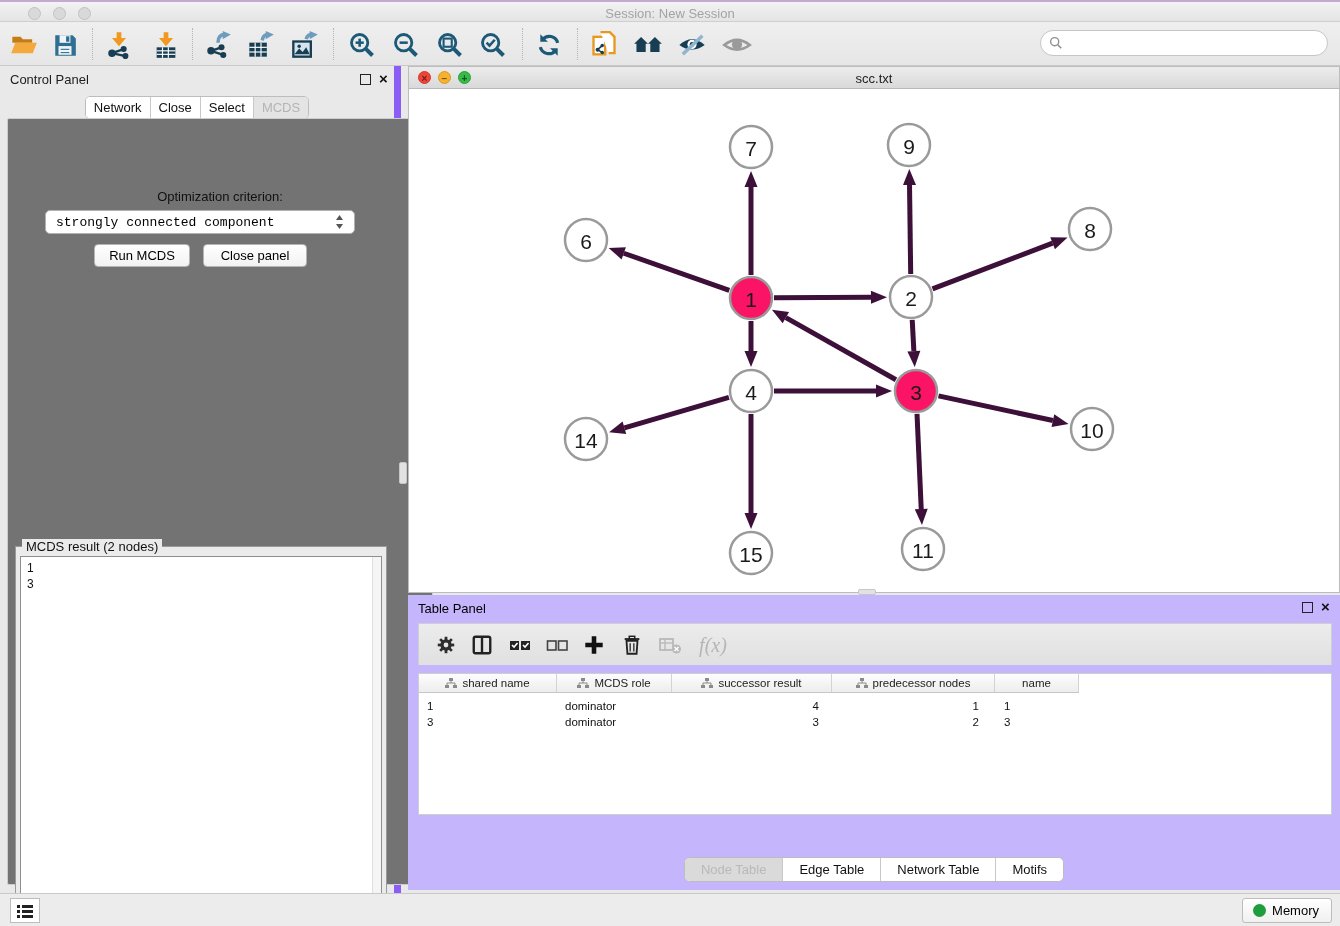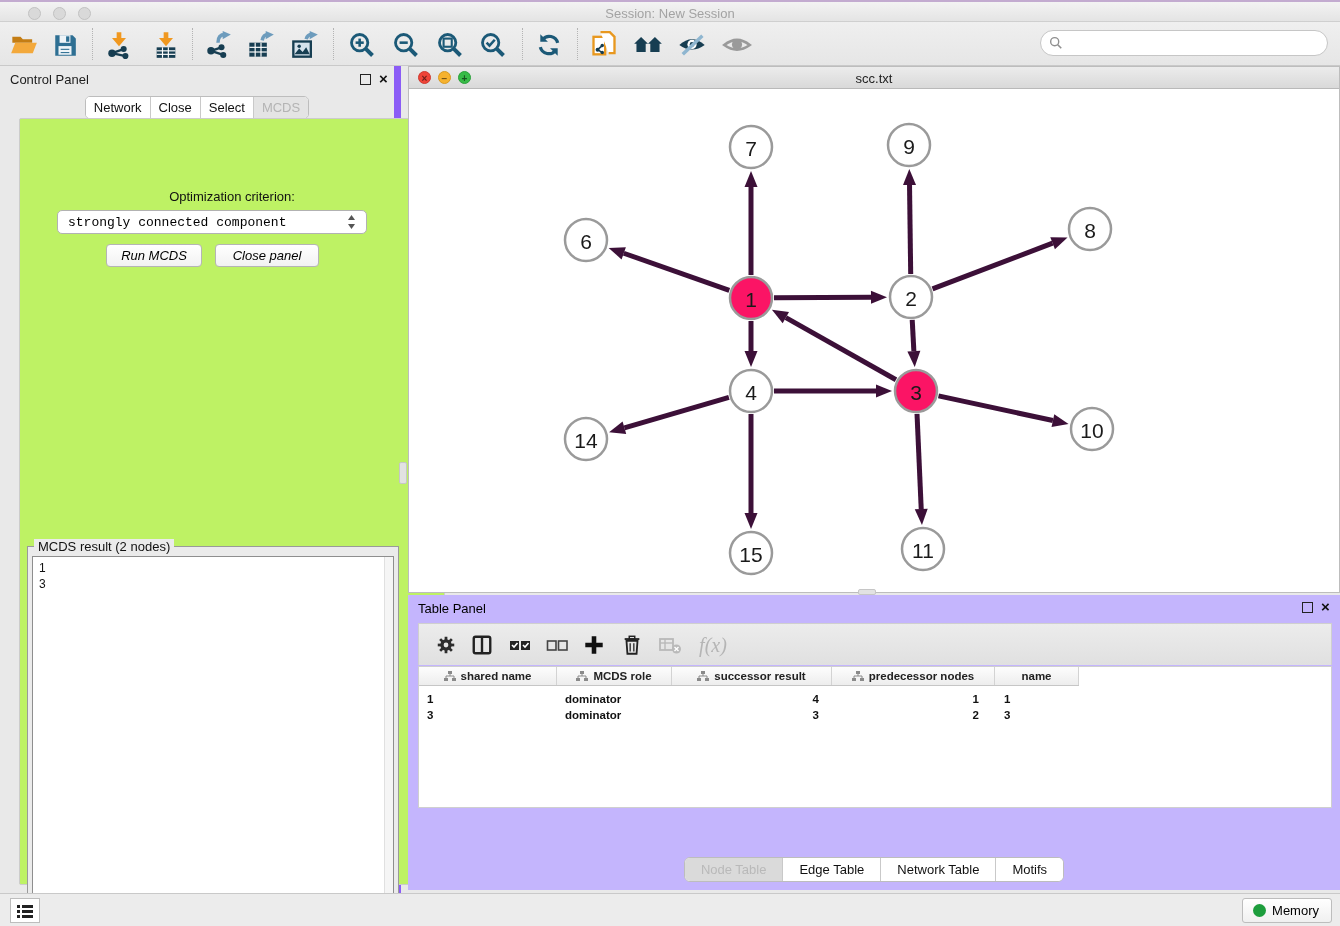--- a/index.html
+++ b/index.html
@@ -28,27 +28,27 @@
   .panel-head .ptitle { position:absolute; left:10px; top:6px; font-size:13px; color:#1d1d1d; }
   .float-btn { position:absolute; top:8px; width:11px; height:11px; border:1.6px solid #222; background:transparent; cursor:pointer; }
   .close-btn { position:absolute; top:4px; font-size:15px; font-weight:bold; color:#111; cursor:pointer; line-height:18px; }
 
   .cp-tabs { position:absolute; left:0; top:30px; width:100%; height:22px; text-align:center; }
   .cp-tabgroup { display:inline-flex; border:1px solid #bdbdbd; border-radius:5px; overflow:hidden; background:#fff; }
   .cp-tab { padding:3px 8px; font-size:13px; color:#111; background:#fff; border-right:1px solid #c9c9c9; cursor:pointer; }
   .cp-tab:last-child { border-right:none; }
   .cp-tab.active { background:#e4e4e4; color:#b4b4b4; }
 
-  .cp-body { position:absolute; left:7px; top:52px; width:426px; height:767px; background:#bef264; border:1px solid #cccccc; border-radius:2px;margin-left:12px; }
+  .cp-body { position:absolute; left:7px; top:52px; width:426px; height:767px; background:#737373; border:1px solid #cccccc; border-radius:2px; }
   .opt-label { position:absolute; left:0; top:70px; width:100%; text-align:center; font-size:13px; color:#111; }
   .opt-select { position:absolute; left:37px; top:91px; width:310px; height:24px; background:#fff; border:1px solid #b2b2b2;
     border-radius:5px; font-size:13px; display:flex; align-items:center; padding:0 10px; cursor:pointer; }
   .opt-select .sel-text { flex:1;font-family:Liberation Mono, monospace; }
   .btn { position:absolute; height:23px; background:linear-gradient(#ffffff,#f2f2f2); border:1px solid #b5b5b5;
-    border-radius:4px; font-size:13px; text-align:center; line-height:21px; cursor:pointer; padding:0 14px;font-style:italic; }
+    border-radius:4px; font-size:13px; text-align:center; line-height:21px; cursor:pointer; padding:0 14px; }
 
   .result-group { position:absolute; left:7px; top:427px; width:372px; height:384px; border:1px solid #9a9a9a; background:#ebebeb; }
   .result-legend { position:absolute; left:6px; top:-8px; background:#ebebeb; padding:0 4px; font-size:13px; color:#111;text-align:center; }
   .result-area { position:absolute; left:4px; top:9px; right:4px; bottom:5px; background:#fff; border:1px solid #8e8e8e;
     font-size:12px; color:#111; padding:3px 6px; line-height:16px; white-space:pre-line; }
   .result-scroll { position:absolute; right:5px; top:10px; width:9px; bottom:6px; background:#f5f5f5; border-left:1px solid #e0e0e0; }
 
   
   .net-window { position:absolute; left:408px; top:66px; width:932px; height:527px; background:#fff; border:1px solid #bdbdbd; }
   .net-titlebar { position:absolute; left:0; top:0; width:100%; height:22px; background:linear-gradient(#ececec,#d9d9d9); border-bottom:1px solid #b9b9b9; }
@@ -60,21 +60,21 @@
   .tl.green { background:#37bb47; border:1px solid #2ba03a; }
   .net-canvas { position:absolute; left:0; top:22px; width:930px; height:503px; background:#fff; }
 
   
   .table-panel { position:absolute; left:408px; top:595px; width:932px; height:295px; background:#c4b5fd; }
   .tp-toolbar { position:absolute; left:10px; top:28px; width:914px; height:42px; background:linear-gradient(#ececec,#e0e0e0);
     border:1px solid #cfcfcf; border-bottom:none; }
   .tp-icon { position:absolute; top:6px; width:30px; height:30px; display:flex; align-items:center; justify-content:center; cursor:pointer; }
   .fx { font-family:"Liberation Serif", serif; font-style:italic; font-size:20px; color:#b5b5b5; }
 
-  .tp-table { position:absolute; left:10px; top:71px; width:914px; height:142px; background:#fff; border:1px solid #cfcfcf;font-weight:bold; }
+  .tp-table { position:absolute; left:10px; top:78px; width:914px; height:142px; background:#fff; border:1px solid #cfcfcf; }
   .tp-header { position:absolute; left:0; top:0; height:19px; background:linear-gradient(#fdfdfd,#ededed);
     border-bottom:1px solid #c6c6c6; display:flex; }
   .th { border-right:1px solid #d3d3d3; display:flex; align-items:center; justify-content:center; gap:5px;
     font-size:11.5px; color:#222; }
   .tr { position:absolute; left:0; height:16px; width:100%; font-size:11.5px; color:#111; }
   .td { position:absolute; top:2px; }
   .num-r { text-align:right; }
 
   .tp-tabs { position:absolute; left:0; bottom:8px; width:100%; text-align:center; }
   .tp-tabgroup { display:inline-flex; border:1px solid #bdbdbd; border-radius:6px; overflow:hidden; background:#fff; }

